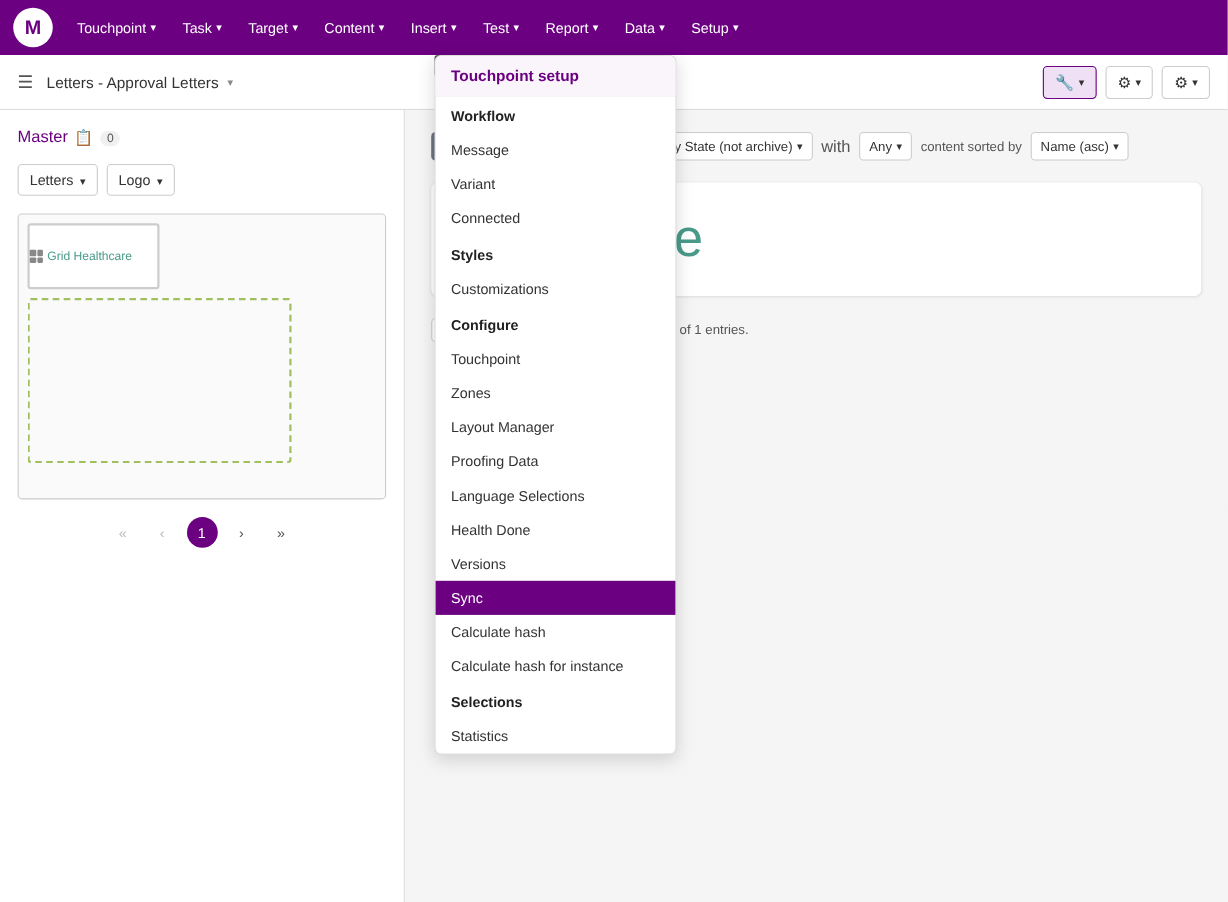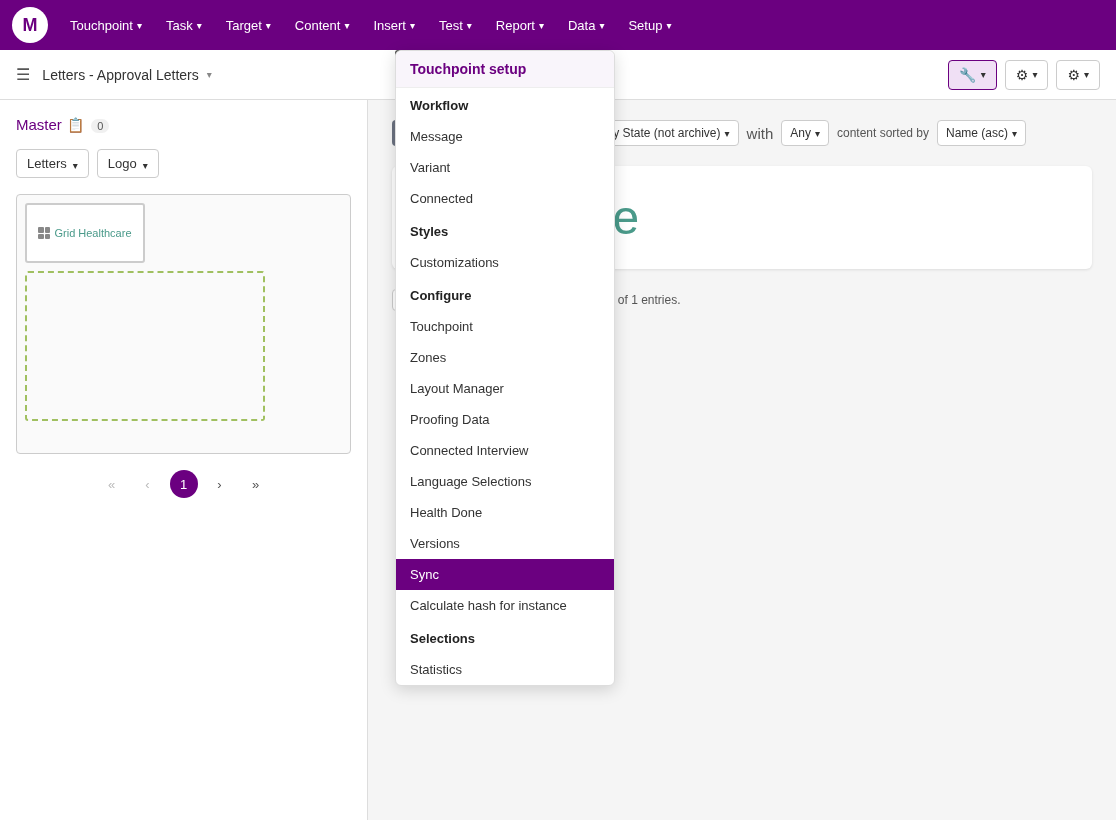--- a/index.html
+++ b/index.html
@@ -134,21 +134,21 @@
       background: #fafafa;
       display: flex;
       flex-direction: column;
       gap: 8px;
     }
     .canvas-logo-block {
       border: 2px solid #ccc;
       border-radius: 3px;
       width: 120px;
       height: 60px;
-      display: flex; align-items: center; justify-content: center;
+      display: flex; align-items: center; 
       background: white;
       font-size: 11px;
       color: #555;
     }
     .canvas-logo-inner {
       display: flex; align-items: center; gap: 4px;
       font-size: 10px; color: #555;
     }
     .canvas-grid-icon {
       width: 12px; height: 12px;
@@ -366,33 +366,33 @@
   <div class="dropdown-item">
     <span>Zones</span>
   </div>
   <div class="dropdown-item">
     <span>Layout Manager</span>
   </div>
   <div class="dropdown-item">
     <span>Proofing Data</span>
   </div>
   <div class="dropdown-item">
-    <span>Connected Interview</span>
-  </div>
-  <div class="dropdown-item">
     <span>Language Selections</span>
   </div>
   <div class="dropdown-item">
     <span>Health Done</span>
   </div>
   <div class="dropdown-item">
     <span>Versions</span>
   </div>
   <div class="dropdown-item active">
     <span>Sync</span>
+  </div>
+  <div class="dropdown-item">
+    <span>Calculate hash</span>
   </div>
   <div class="dropdown-item">
     <span>Calculate hash for instance</span>
   </div>
 
   <div class="dropdown-item section-header">
     <span>Selections</span>
   </div>
   <div class="dropdown-item">
     <span>Statistics</span>

